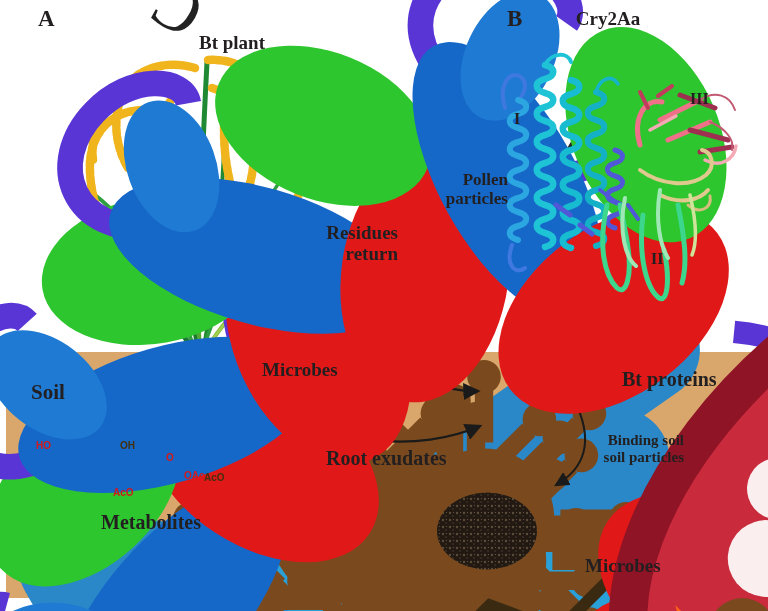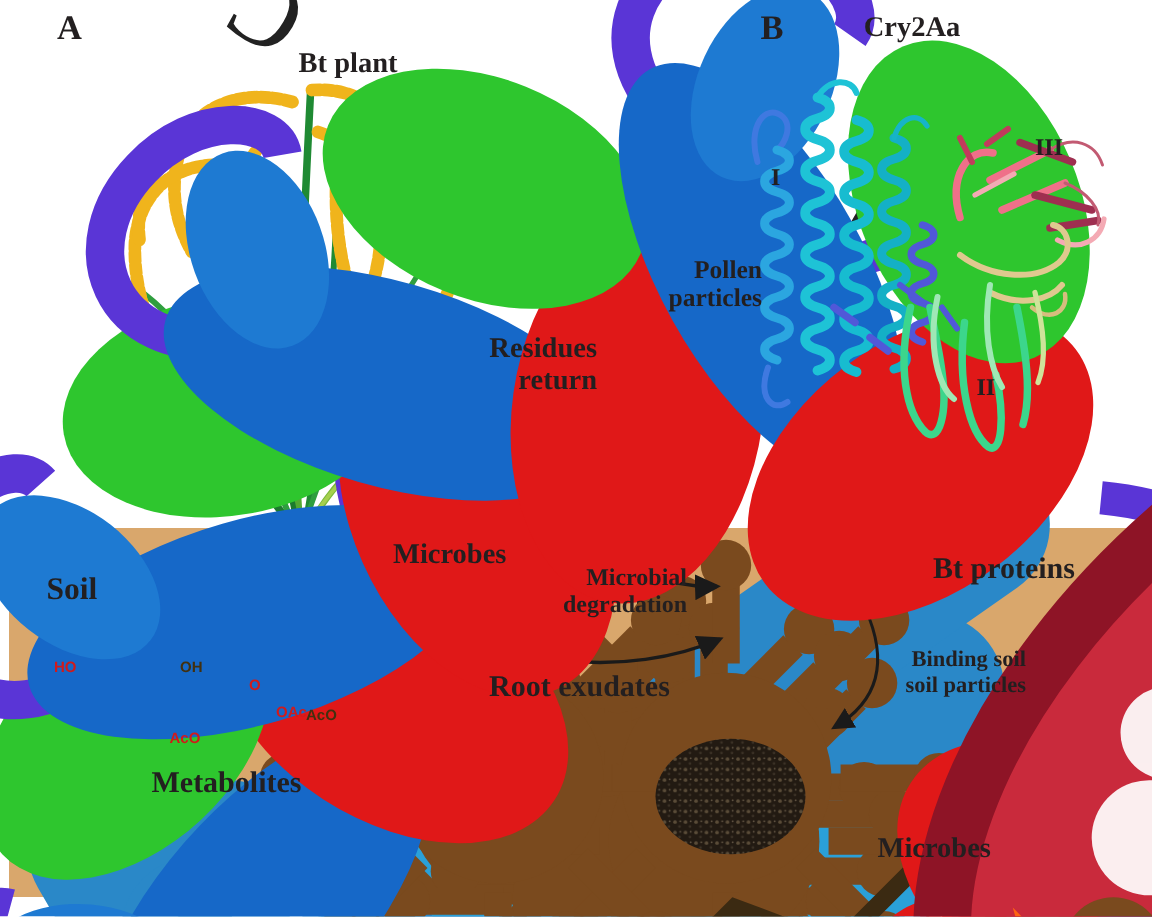--- a/index.html
+++ b/index.html
@@ -317,21 +317,20 @@
 <div class="lbl" style="left:690px;top:90px;font-size:16px;">III</div>
 <div class="lbl" style="left:651px;top:250px;font-size:16px;">II</div>
 
 <div class="lbl center" style="left:403px;top:170px;width:105px;font-size:17px;"><span>Pollen</span><br><span>particles</span></div>
 
 <div class="lbl center" style="left:298px;top:222px;width:100px;font-size:19px;"><span>Residues</span><br><span>return</span></div>
 
 <div class="lbl" style="left:31px;top:353px;font-size:21px;margin-top:28px;">Soil</div>
 <div class="lbl" style="left:262px;top:359px;font-size:19px;">Microbes</div>
 
-<div class="lbl center" style="left:350px;top:377px;width:108px;font-size:16px;"><span>Microbial</span><br><span>degradation</span></div>
 
 <div class="lbl" style="left:326px;top:447px;font-size:20px;">Root exudates</div>
 <div class="lbl" style="left:622px;top:368px;font-size:20px;">Bt proteins</div>
 
 <div class="lbl center" style="left:566px;top:432px;width:118px;font-size:15px;"><span>Binding soil</span><br><span>soil particles</span></div>
 
 <div class="lbl" style="left:585px;top:555px;font-size:19px;">Microbes</div>
 <div class="lbl" style="left:101px;top:511px;font-size:20px;">Metabolites</div>
 
 <span class="chem red" style="left:36px;top:440px;">HO</span>

